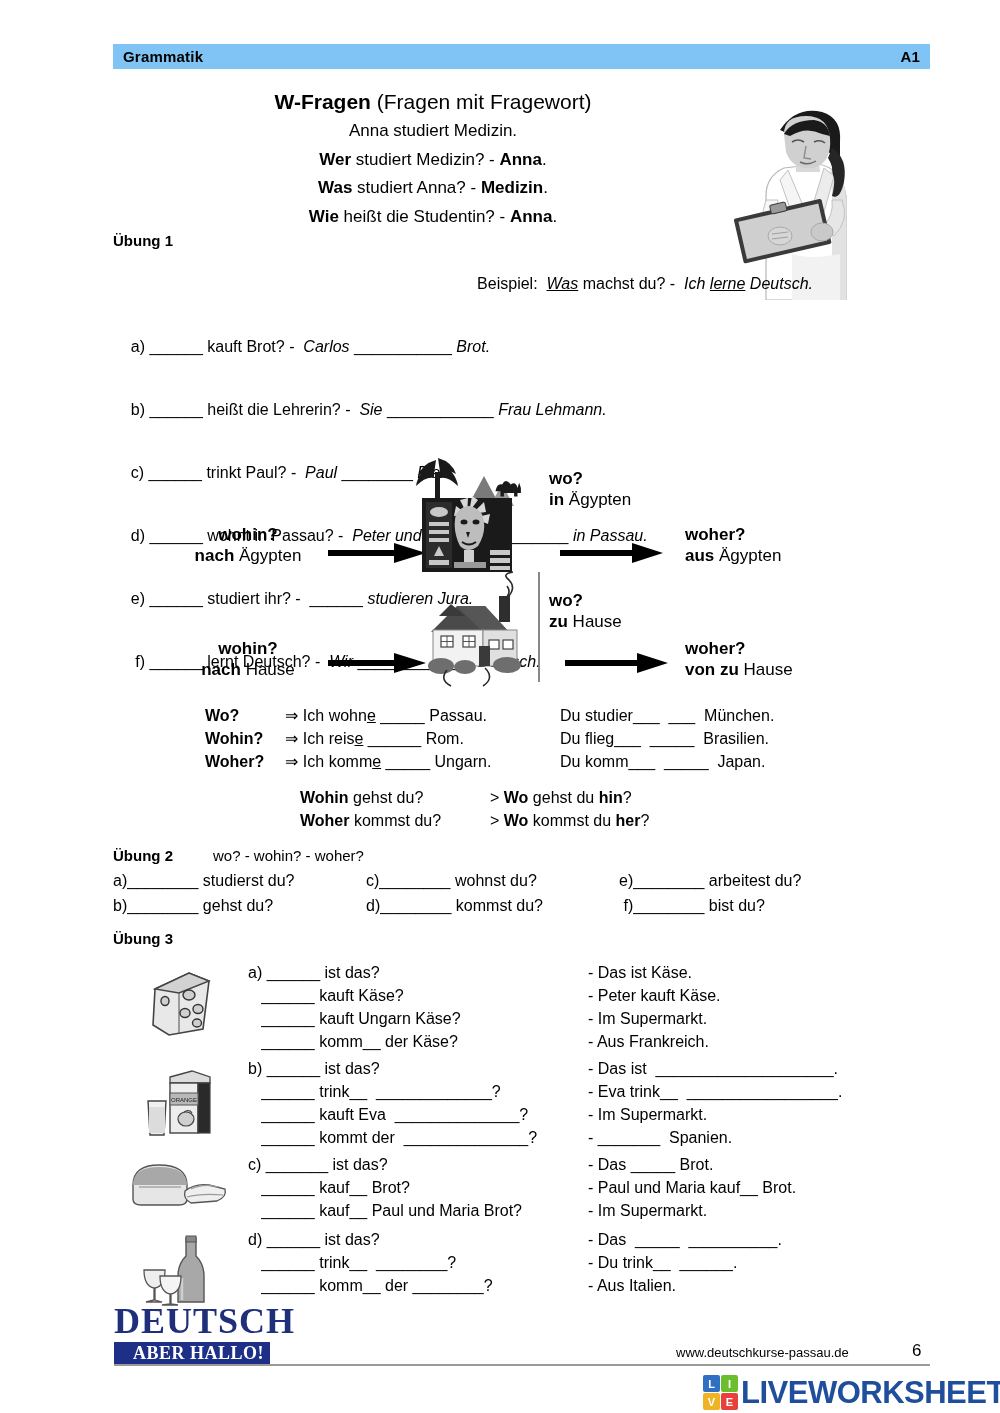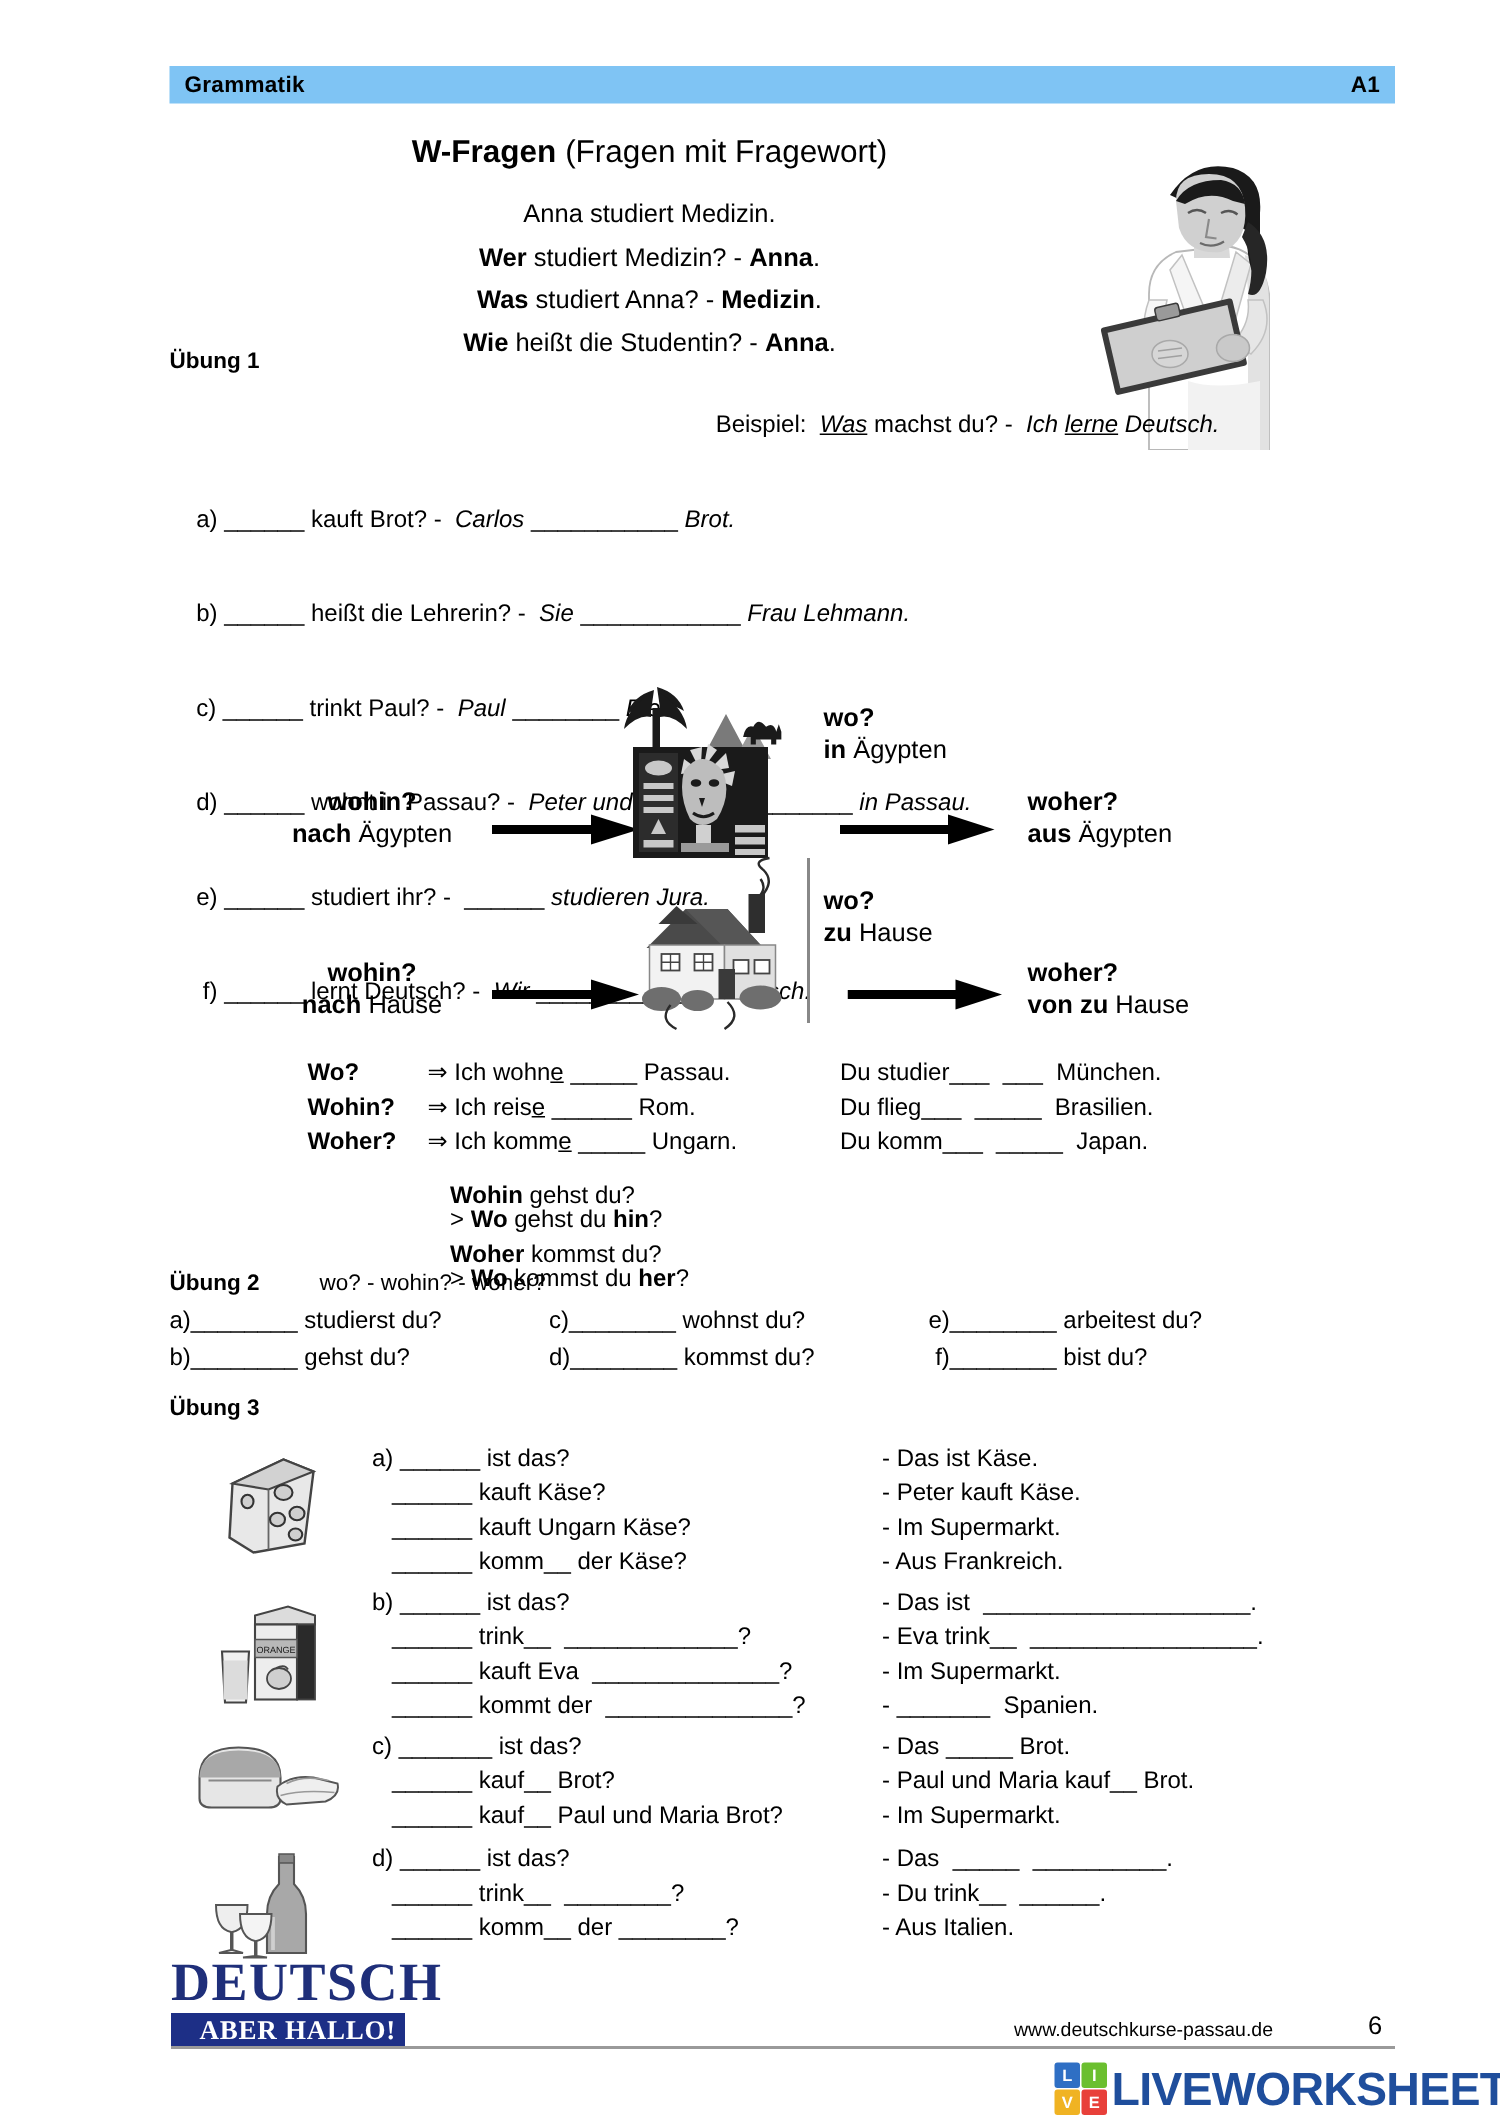--- a/index.html
+++ b/index.html
@@ -60,21 +60,21 @@
   .dg-divider { position: absolute; width: 1.5px; background: #888; }
 
   
   #wtable { position: absolute; left: 205px; top: 708px; width: 680px; }
   #wtable .trow { font-size: 16px; line-height: 1.0; margin-bottom: 7px; display: flex; }
   #wtable .c1 { width: 80px; font-weight: bold; }
   #wtable .c2 { width: 275px; white-space: pre; }
   #wtable .c3 { white-space: pre; }
 
   #wcompare { position: absolute; left: 300px; top: 790px; width: 520px; }
-  #wcompare .crow { font-size: 16px; line-height: 1.0; margin-bottom: 7px; display: flex; flex-direction: column; }
+  #wcompare .crow { font-size: 16px; line-height: 1.0; margin-bottom: 7px; display: flex; }
   #wcompare .k1 { width: 190px; }
   #wcompare .k2 { }
   #wcompare b { font-weight: bold; }
 
   
   #uebung2 { position: absolute; left: 113px; top: 847px; width: 790px; }
   #uebung2 .head { display: flex; align-items: baseline; }
   #uebung2 .hint { font-size: 15px; margin-left: 40px; }
   #uebung2 .grid { margin-top: 9px; }
   #uebung2 .grow { display: flex; font-size: 16px; line-height: 1.0; margin-bottom: 9px; }
@@ -116,21 +116,21 @@
 
 <div class="topbar">
   <span class="lbl">Grammatik</span>
   <span class="lbl">A1</span>
 </div>
 
 <div class="titleblock">
   <div class="title">
     <b>W-Fragen</b><span> (Fragen mit Fragewort)</span>
   </div>
-  <div class="subline" style="margin-top:14px;">Anna studiert Medizin.</div>
+  <div class="subline" style="margin-top:2px;">Anna studiert Medizin.</div>
   <div class="subline" style="margin-top:3px;">
     <b>Wer</b><span> studiert Medizin? - </span><b>Anna</b><span>.</span>
   </div>
   <div class="subline" style="margin-top:3px;">
     <b>Was</b><span> studiert Anna? - </span><b>Medizin</b><span>.</span>
   </div>
   <div class="subline" style="margin-top:3px;">
     <b>Wie</b><span> heißt die Studentin? - </span><b>Anna</b><span>.</span>
   </div>
 </div>

